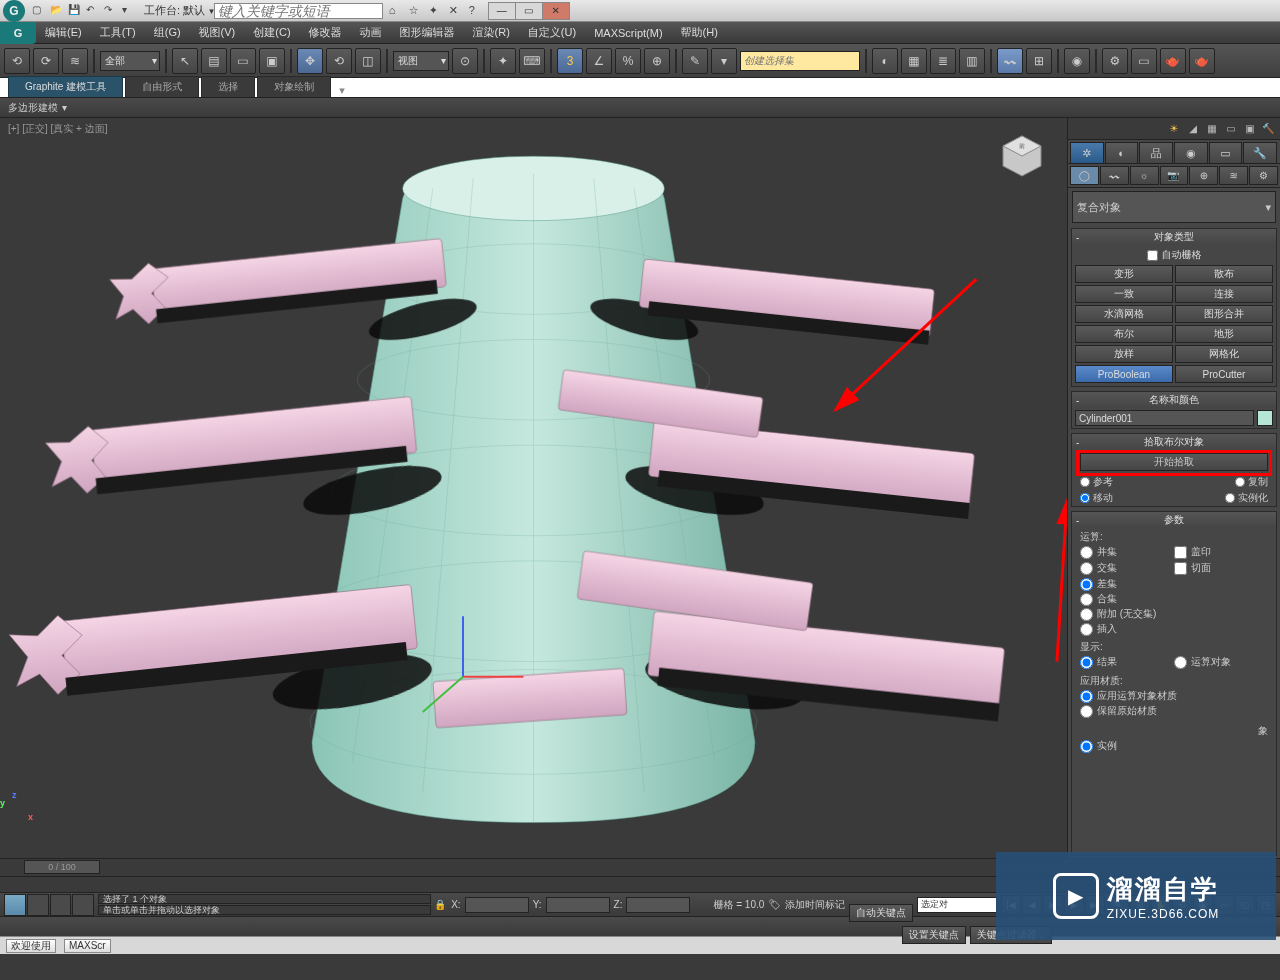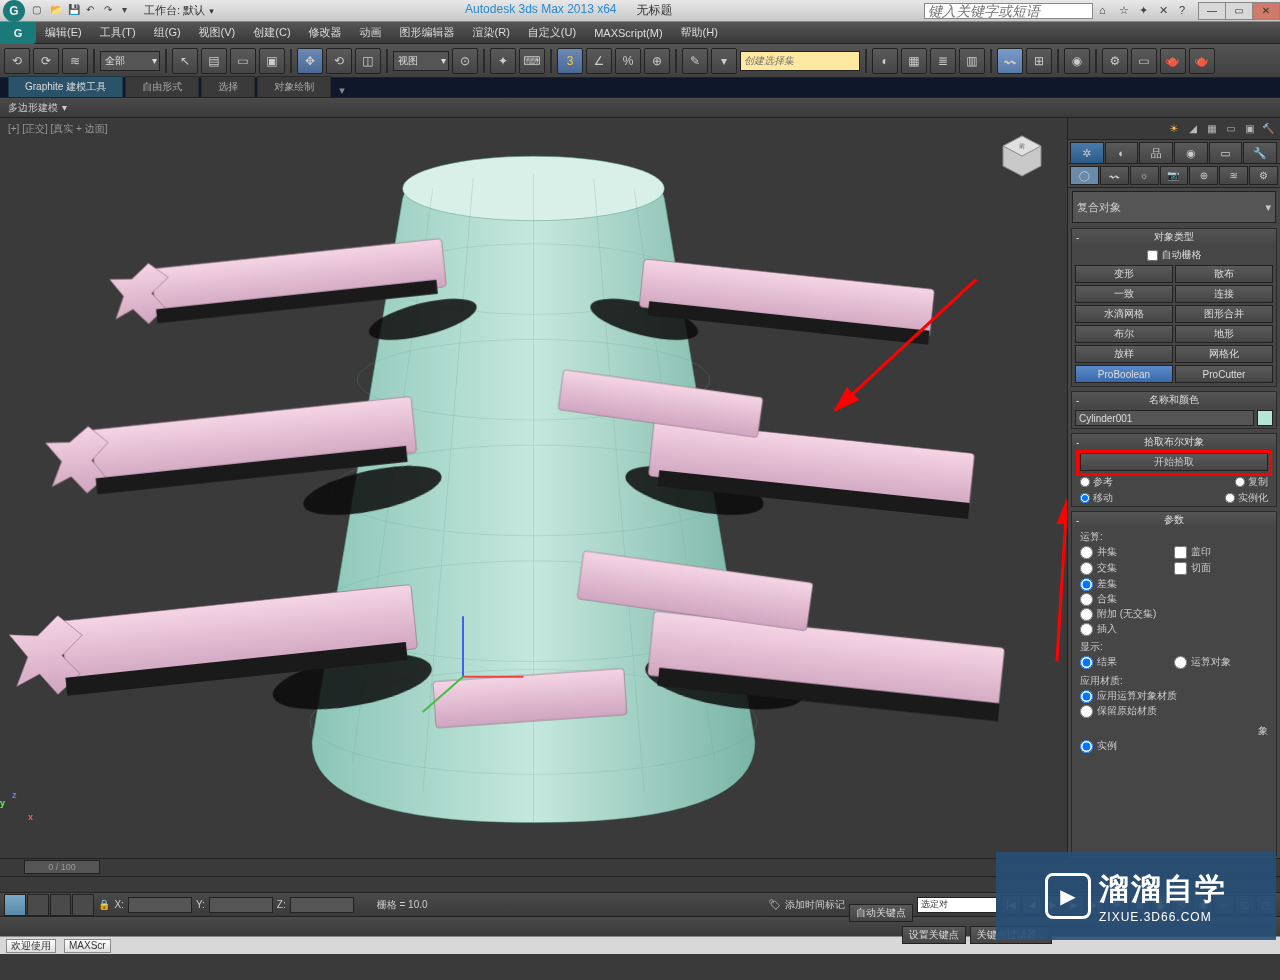--- a/index.html
+++ b/index.html
@@ -28,21 +28,21 @@
 
 .maintoolbar { height: 34px; background: linear-gradient(#555,#404040); display:flex; align-items:center; gap:3px; padding:0 4px; border-bottom:1px solid #222; }
 .tb-btn { width:26px; height:26px; background:linear-gradient(#5a5a5a,#454545); border:1px solid #222; border-radius:2px; display:flex;align-items:center;justify-content:center; color:#ccc; font-size:12px; }
 .tb-btn.active { background:linear-gradient(#6a8ab5,#4a6a95); }
 .tb-sep { width:2px; height:24px; background:#2a2a2a; margin:0 2px; }
 .tb-dd { height:20px; background:#555; border:1px solid #222; color:#ddd; font-size:10px; padding:0 14px 0 4px; position:relative; display:flex;align-items:center;}
 .tb-dd:after{content:"▾";position:absolute;right:2px;}
 .tb-input { width:120px; height:20px; background:#ffe8a0; border:1px solid #222; color:#555; font-size:10px; padding:0 3px; font-style:italic;}
 
 
-.ribbon-tabs { height:20px; background:#0f172a; display:flex; align-items:flex-end; padding-left:8px; border-bottom:1px solid #222;}
+.ribbon-tabs { height:20px; background:#ffffff; display:flex; align-items:flex-end; padding-left:8px; border-bottom:1px solid #222;}
 .ribbon-tab { padding:3px 16px; background:#2a536a; color:#ddd; font-size:10px; border:1px solid #1a3a4a; border-bottom:none; margin-right:2px; }
 .ribbon-tab.inactive { background:#3a3a3a; border-color:#2a2a2a; color:#aaa; }
 .ribbon-body { height:20px; background:linear-gradient(#4a4a4a,#3a3a3a); display:flex; align-items:center; padding:0 8px; color:#ccc; font-size:10px; border-bottom:1px solid #222;}
 
 
 .workspace-row { display:flex; height: 740px; }
 .viewport { flex:1; background:#3a3a3a; position:relative; border-right:1px solid #222; overflow:hidden;}
 .vp-label { position:absolute; top:4px; left:8px; color:#999; font-size:10px; }
 .viewcube { position:absolute; top:12px; right:20px; width:50px; height:50px; }
 .axis { position:absolute; bottom:40px; left:14px; }
@@ -107,45 +107,41 @@
 .nav-btns{display:flex;gap:1px;}
 .nav-btns .tb-btn{width:20px;height:20px;font-size:9px;}
 
 .bottom-status { height:18px; background:#d8d8d8; display:flex; align-items:center; padding:0 6px; gap:8px; font-size:10px; color:#333; border-top:1px solid #888;}
 .bottom-status .tag{background:linear-gradient(#fff,#ddd);border:1px solid #888;padding:0 4px;height:14px;display:flex;align-items:center;}
 
 
 .watermark { position:absolute; right:4px; bottom:40px; width:280px; height:88px; background:rgba(40,80,120,0.9); display:flex; align-items:center; justify-content:center; gap:8px; color:#fff; }
 .watermark .play{width:46px;height:46px;border:3px solid #fff;border-radius:8px;display:flex;align-items:center;justify-content:center;font-size:20px;}
 .watermark .txt{display:flex;flex-direction:column;align-items:flex-start;}
-.watermark .big{font-size:30px;font-weight:bold;letter-spacing:2px;}
+.watermark .big{font-size:26px;font-weight:bold;letter-spacing:2px;}
 .watermark .small{font-size:12px;letter-spacing:1px;}
 
 
 .scene { position:absolute; inset:0; }
 </style>
 </head>
 <body>
 
 <div class="titlebar">
   <div class="app-icon">G</div>
   <div class="qat">
     <span>▢</span>
     <span>📂</span>
     <span>💾</span>
     <span>↶</span>
     <span>↷</span>
     <span>▾</span>
   </div>
   <div class="workspace">工作台: 默认</div>
   <span style="color:#333;font-size:9px;">▾</span>
-  <div class="title">
-    <span class="appname">Autodesk 3ds Max  2013 x64</span>
-    <span>无标题</span>
-  </div>
   <input class="search" placeholder="键入关键字或短语" style="">
   <div class="rr">
     <span>⌂</span>
     <span>☆</span>
     <span>✦</span>
     <span>✕</span>
     <span>?</span>
   </div>
   <div class="win-ctl">
     <div>—</div>
@@ -528,20 +524,24 @@
 </div>
 <div class="trackbar"></div>
 
 <div class="status-row">
   <div class="mini-thumbs">
     <div class="filled"></div>
       <div></div>
       <div></div>
       <div></div>
   </div>
+  <div class="prompt-area">
+    <div class="line">选择了 1 个对象</div>
+    <div class="line">单击或单击并拖动以选择对象</div>
+  </div>
   <span>🔒</span>
   <span class="sb-label">X:</span>
     <div class="coord-box"></div>
   <span class="sb-label">Y:</span>
     <div class="coord-box"></div>
   <span class="sb-label">Z:</span>
     <div class="coord-box"></div>
   <span class="sb-label" style="margin-left:19px;">栅格 = 10.0</span>
   <span style="margin-left:auto">🏷</span>
   <span class="sb-label">添加时间标记</span>

